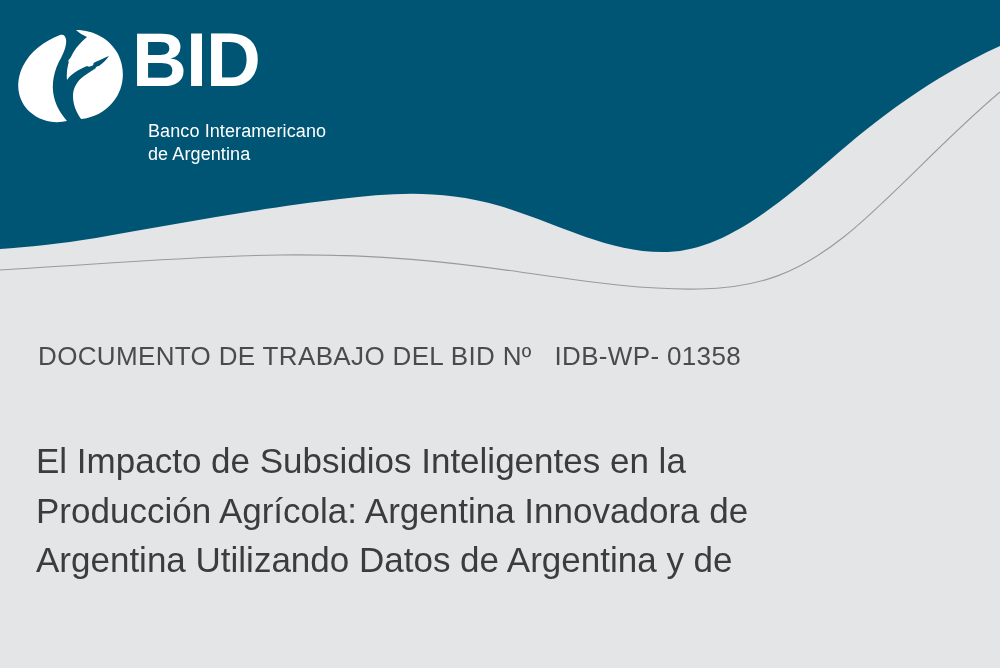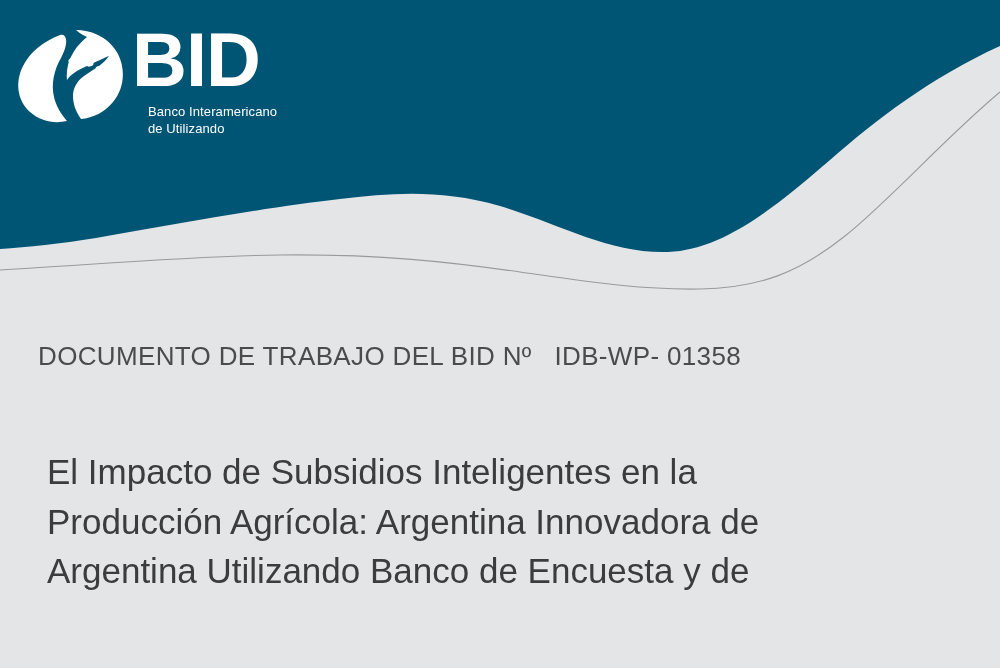--- a/index.html
+++ b/index.html
@@ -61,23 +61,23 @@
     font-weight: bold;
     color: #ffffff;
     letter-spacing: -1px;
     line-height: 1;
     font-family: "Liberation Sans", sans-serif;
   }
 
   #logo-sub {
     position: absolute;
     left: 134px;
-    top: 76px;
+    top: 92px;
     color: #ffffff;
-    font-size: 13px;
+    font-size: 18px;
     line-height: 1.28;
     font-weight: 500;
     letter-spacing: 0.1px;
     font-family: "Liberation Sans", sans-serif;
   }
   #logo-sub .ln { display: block; white-space: nowrap; }
 
   
   #doc-number {
     position: absolute;
@@ -93,21 +93,21 @@
   
   #doc-title {
     position: absolute;
     left: 36px;
     top: 436px;
     width: 880px;
     font-size: 35px;
     line-height: 1.42;
     color: #3c3c3e;
     font-weight: normal;
-    margin: 11px;
+    margin: 0;
     font-family: "Liberation Sans", sans-serif;
   }
   #doc-title .tl { display: block; white-space: nowrap; }
 </style>
 </head>
 <body>
 
 <div id="page">
 
   <svg id="header-art" viewBox="0 0 1000 320" preserveAspectRatio="none">
@@ -156,25 +156,25 @@
 
       <ellipse cx="63" cy="31" rx="9" ry="4" transform="rotate(-17 63 31)" fill="#ffffff"></ellipse>
       <ellipse cx="76" cy="36" rx="3.6" ry="2.4" transform="rotate(-17 76 36)" fill="#ffffff"></ellipse>
       <ellipse cx="84" cy="40" rx="2.4" ry="1.8" transform="rotate(-17 84 40)" fill="#ffffff"></ellipse>
     </svg>
 
     <div id="logo-word">BID</div>
 
     <div id="logo-sub">
       <span class="ln">Banco Interamericano</span>
-      <span class="ln">de Utilizando</span>
+      <span class="ln">de Argentina</span>
     </div>
   </div>
 
   <div id="doc-number">DOCUMENTO DE TRABAJO DEL BID Nº   IDB-WP- 01358</div>
 
   <h1 id="doc-title">
     <span class="tl">El Impacto de Subsidios Inteligentes en la</span>
     <span class="tl">Producción Agrícola: Argentina Innovadora de</span>
-    <span class="tl">Argentina Utilizando Banco de Encuesta y de</span>
+    <span class="tl">Argentina Utilizando Datos de Argentina y de</span>
   </h1>
 
 </div>
 
 </body></html>

